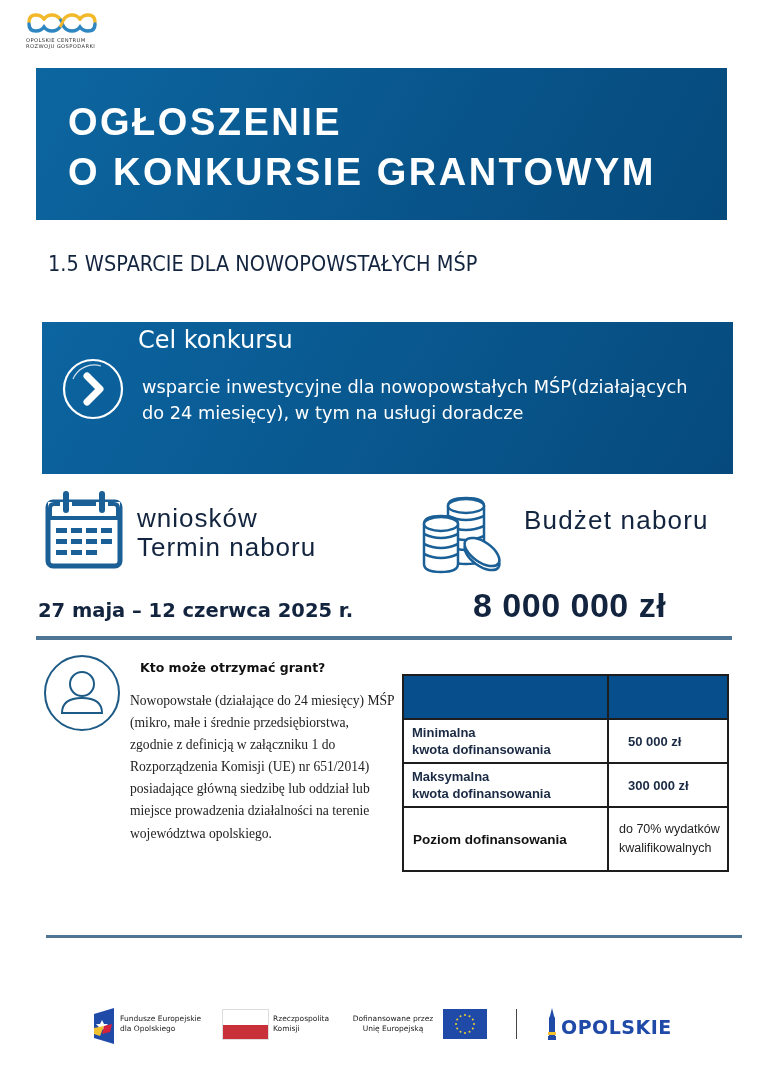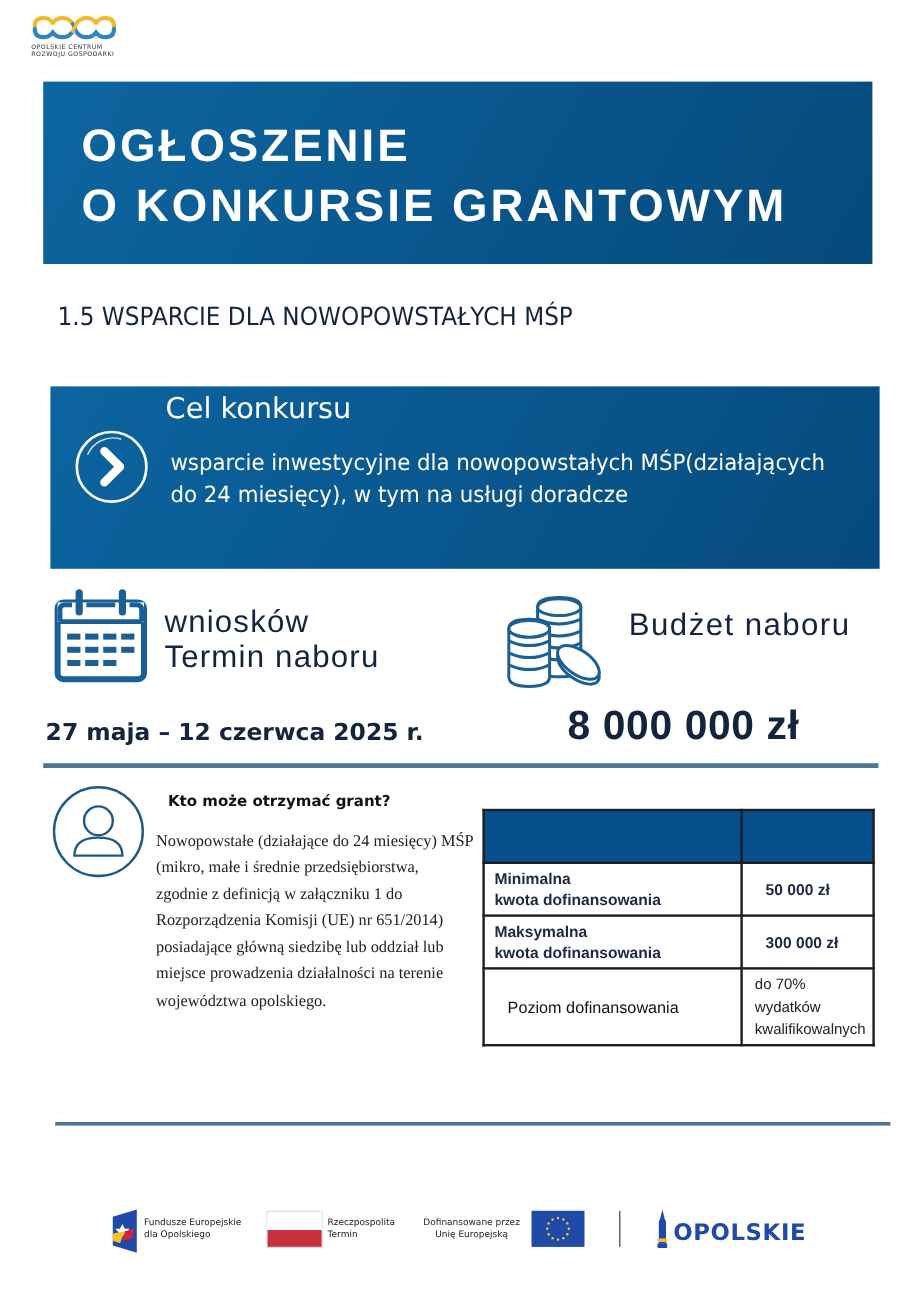--- a/index.html
+++ b/index.html
@@ -44,21 +44,21 @@
 
   
   #grant-table { left: 402px; top: 674px; width: 327px; border-collapse: collapse; font-family: "Liberation Sans", sans-serif; }
   #grant-table td { border: 2px solid #1d1d1d; padding: 0; vertical-align: middle; }
   #grant-table .hdr td { background: #064f8c; height: 42px; }
   #grant-table .c1 { width: 194px; }
   #grant-table .lbl { font-weight: bold; font-size: 13px; color: #1a2a44; line-height: 17px; padding-left: 8px; }
   #grant-table .val { font-weight: bold; font-size: 13px; color: #1a2a44; padding-left: 19px; }
   #grant-table .r1 td, #grant-table .r2 td { height: 42px; }
   #grant-table .r3 td { height: 62px; }
-  #grant-table .lbl3 { font-weight: normal; font-size: 13.5px; color: #111; padding-left: 19px; }
+  #grant-table .lbl3 { font-weight: bold; font-size: 13.5px; color: #111; padding-left: 9px; }
   #grant-table .val3 { font-size: 12.5px; color: #222; line-height: 19px; padding-left: 10px; }
 
   
   #footer { left: 0; top: 1000px; width: 760px; height: 60px; }
   .fe-logo { position: absolute; left: 92px; top: 8px; }
   .fe-text { position: absolute; left: 120px; top: 14px; font-family: "DejaVu Sans", sans-serif; font-size: 7.5px; line-height: 10px; color: #222; white-space: nowrap; }
   .pl-flag { position: absolute; left: 222px; top: 9px; width: 45px; height: 29px; border: 1px solid #ddd; }
   .pl-flag .w { height: 50%; background: #fff; }
   .pl-flag .r { height: 50%; background: #c8303a; }
   .pl-text { position: absolute; left: 273px; top: 14px; font-family: "DejaVu Sans", sans-serif; font-size: 7.5px; line-height: 10px; color: #222; white-space: nowrap; }
@@ -208,21 +208,21 @@
   <div class="fe-text">
     <div>Fundusze Europejskie</div>
     <div>dla Opolskiego</div>
   </div>
   <div class="pl-flag">
       <div class="w"></div>
       <div class="r"></div>
     </div>
   <div class="pl-text">
     <div>Rzeczpospolita</div>
-    <div>Termin</div>
+    <div>Komisji</div>
   </div>
   <div class="eu-text">
     <div>Dofinansowane przez</div>
     <div>Unię Europejską</div>
   </div>
   <svg class="eu-flag" viewBox="0 0 44 30">
     <rect width="44" height="30" fill="#1f4aa8"></rect>
     <g fill="#f2d22e">
       <circle cx="22" cy="6" r="1"></circle>
         <circle cx="26.5" cy="7.2" r="1"></circle>

